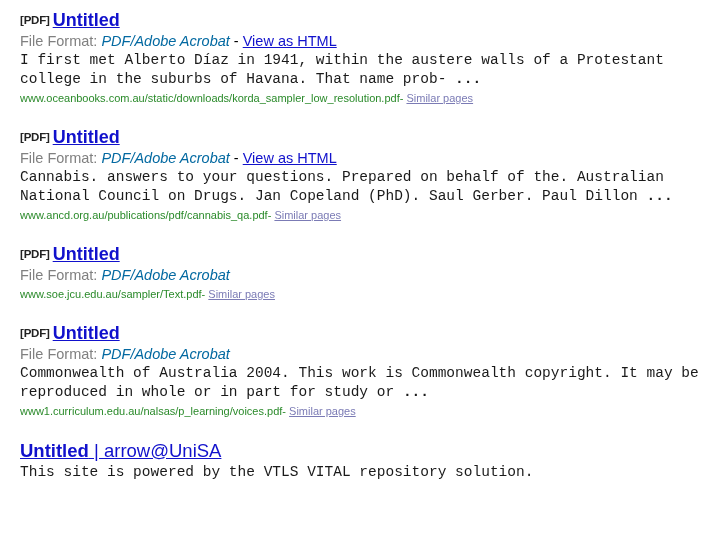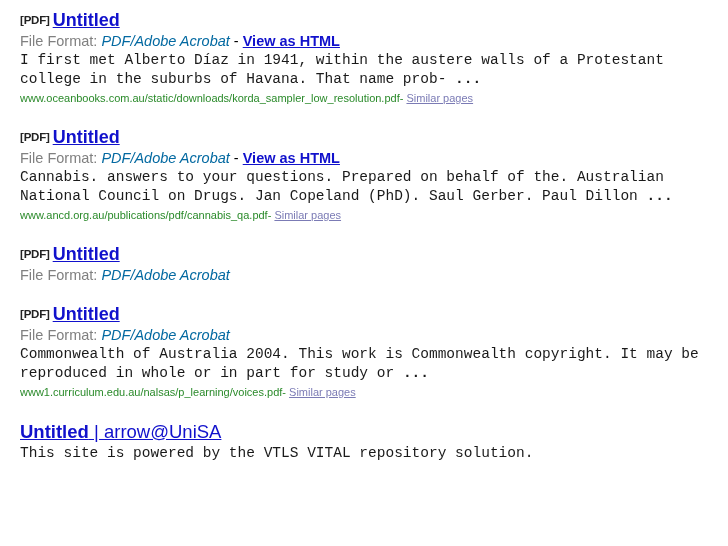--- a/index.html
+++ b/index.html
@@ -67,21 +67,20 @@
     color: #0369a1;
     font-style: italic;
   }
   .ff-sep {
     color: #000000;
   }
   .html-link {
     color: #1111cc;
     text-decoration: underline;
     cursor: pointer;
-    font-weight: bold;
   }
 
   
   .snippet {
     font-size: 14.5px;
     line-height: 19px;
     color: #1a1a1a;
     max-width: 690px;
     font-family: Liberation Mono, monospace;
   }
@@ -145,20 +144,23 @@
   </div>
 
   <div class="result">
     <div class="title-row">
       <span class="filetype-tag">[PDF]</span><a class="title-link"><span>Untitled</span><span class="title-tail"></span></a>
     </div>
     <div class="fileformat-line">
       <span class="ff-label">File Format:</span>
       <span class="ff-value">PDF/Adobe Acrobat</span>
     </div>
+    <div class="url-line">
+      <span class="url-text">www.soe.jcu.edu.au/sampler/Text.pdf</span><span class="url-sep">-</span> <a class="similar-link">Similar pages</a>
+    </div>
   </div>
 
   <div class="result">
     <div class="title-row">
       <span class="filetype-tag">[PDF]</span><a class="title-link"><span>Untitled</span><span class="title-tail"></span></a>
     </div>
     <div class="fileformat-line">
       <span class="ff-label">File Format:</span>
       <span class="ff-value">PDF/Adobe Acrobat</span>
     </div>

